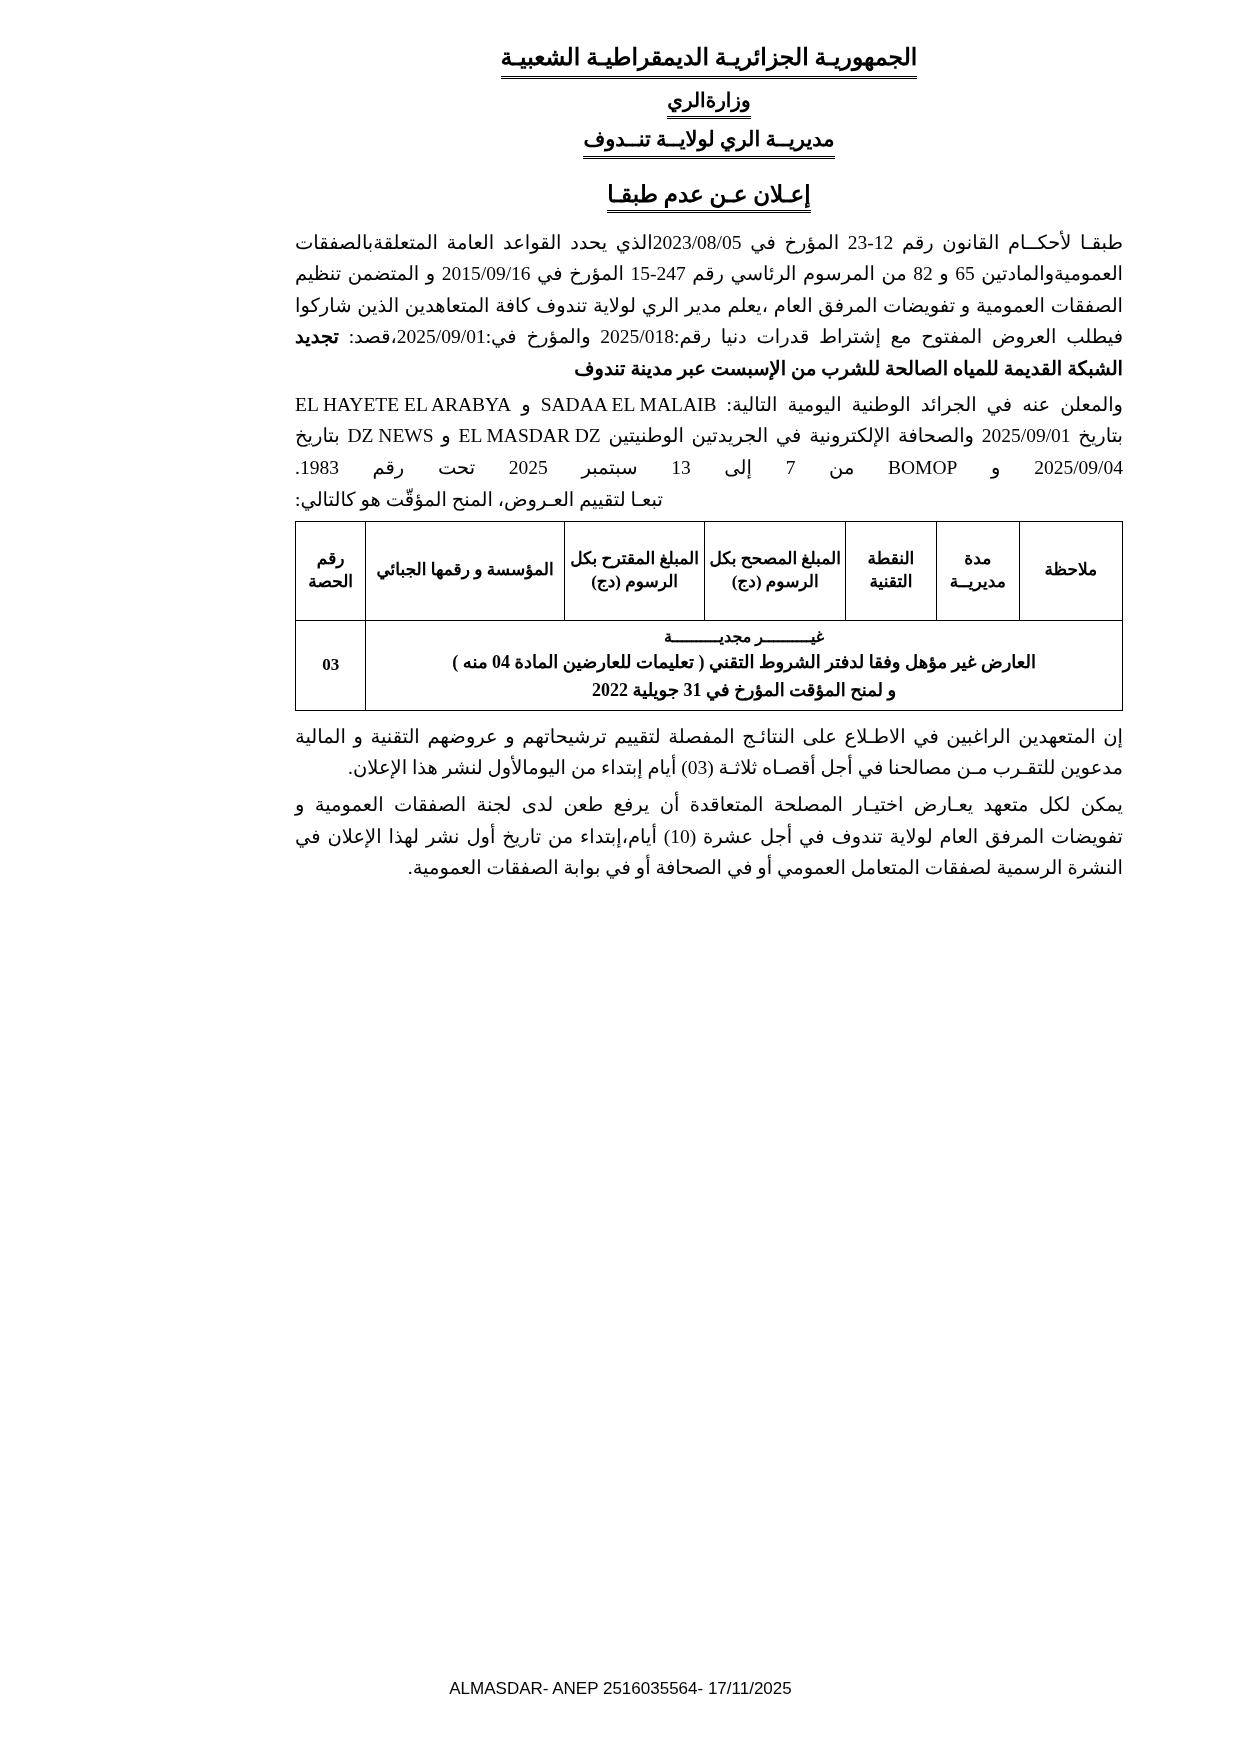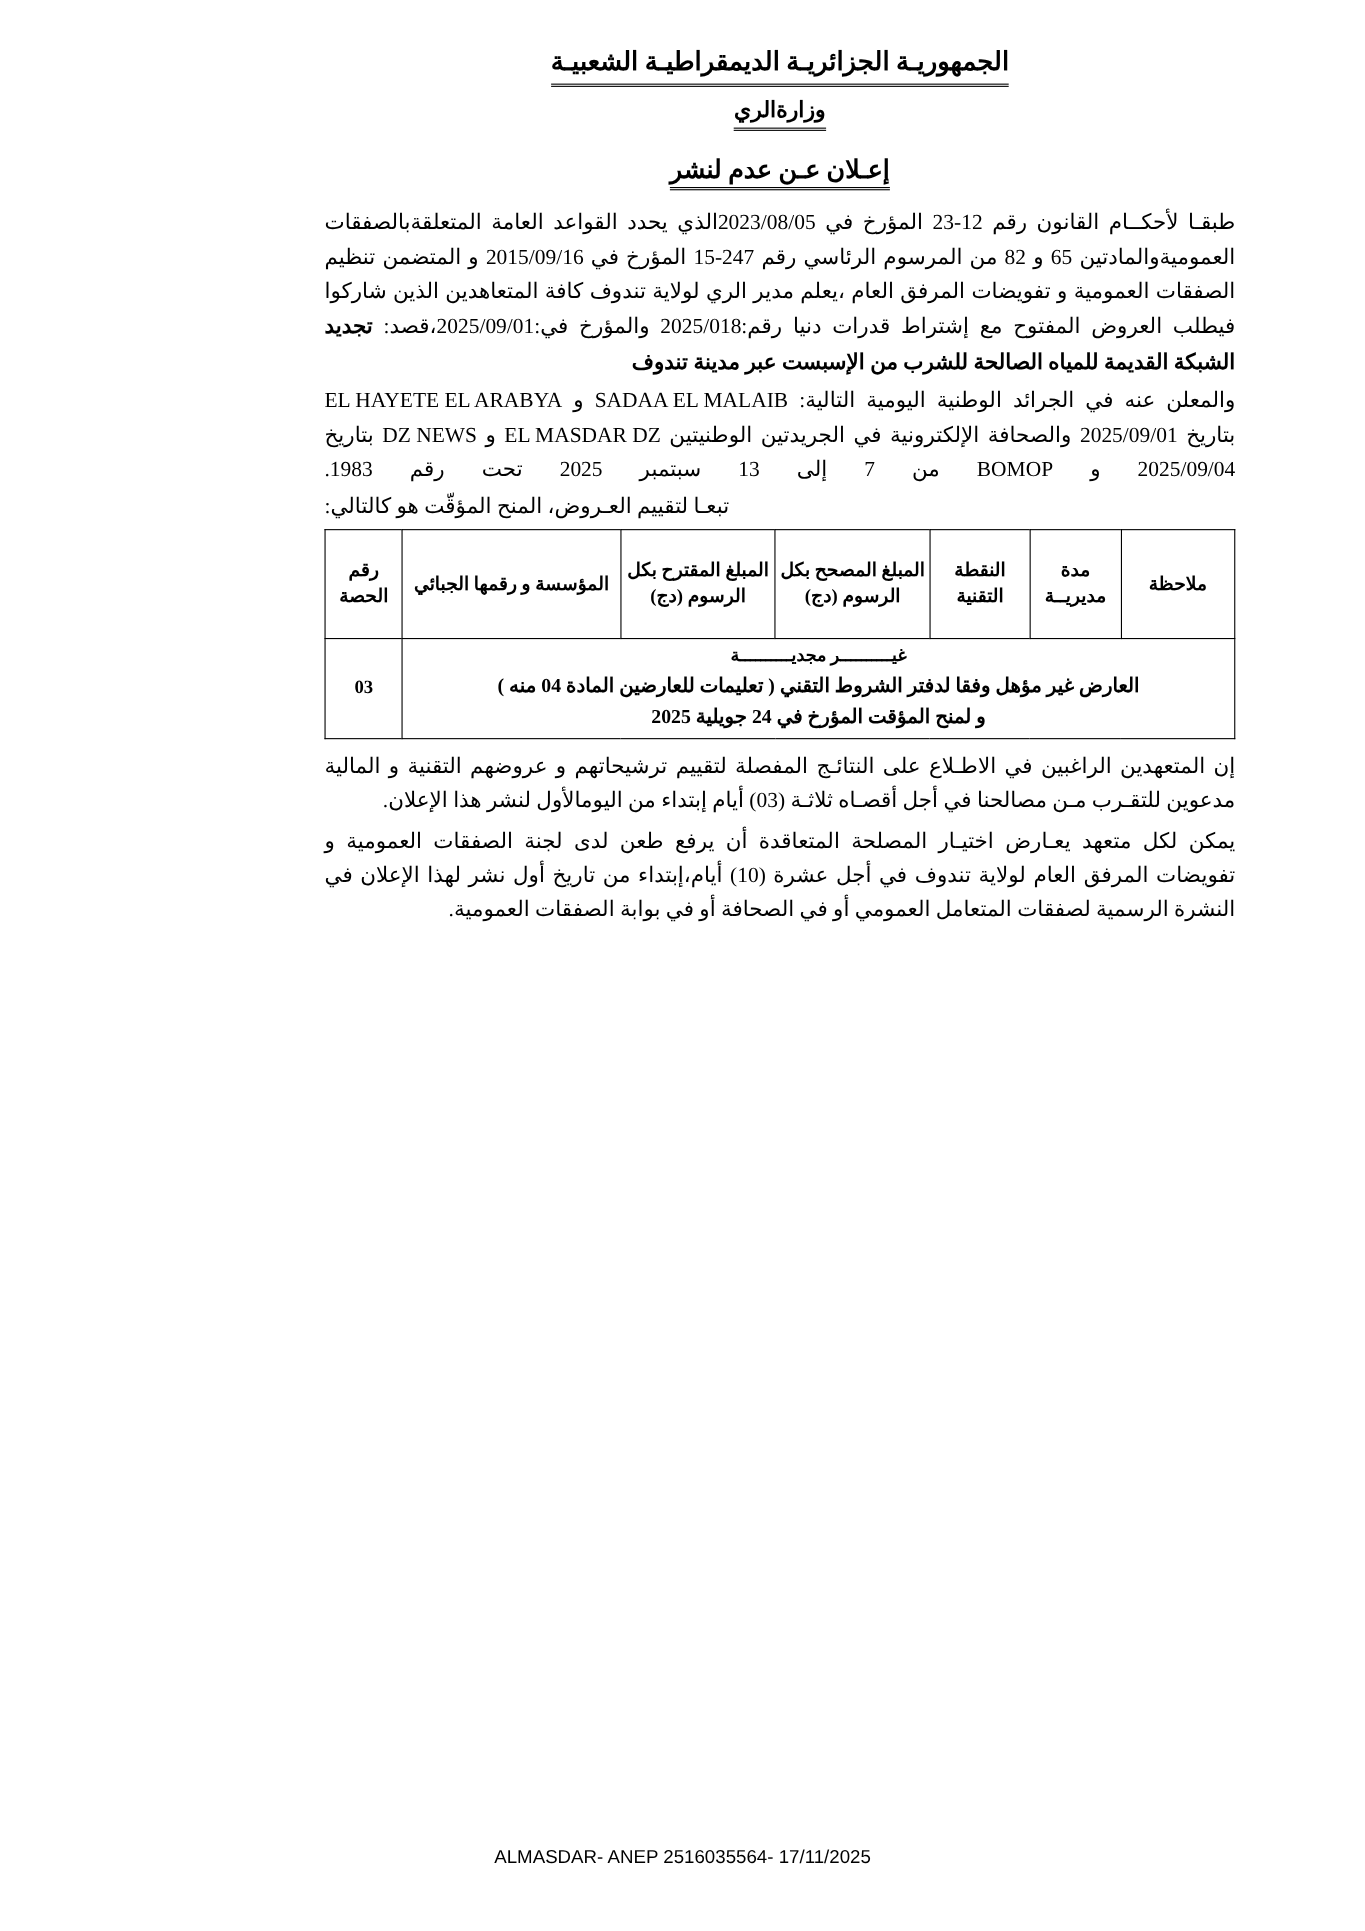--- a/index.html
+++ b/index.html
@@ -211,24 +211,25 @@
   }
 </style>
 </head>
 <body>
 
 <div class="page">
 
   <div class="hdr">
     <div><span class="hdr-l1">الجمهوريـة الجزائريـة الديمقراطيـة الشعبيـة</span></div>
     <div><span class="hdr-l2">وزارةالري</span></div>
+    <div><span class="hdr-l3">مديريــة الري لولايــة تنــدوف</span></div>
   </div>
 
   <div class="doc-title">
-    <span>إعـلان عـن عدم لنشر</span>
+    <span>إعـلان عـن عدم طبقـا</span>
   </div>
 
   <p class="para last-left"><span>طبقـا لأحكــام القانون رقم 12-23 المؤرخ في 2023/08/05الذي يحدد القواعد العامة المتعلقةبالصفقات العموميةوالمادتين 65 و 82 من المرسوم الرئاسي رقم 247-15 المؤرخ في 2015/09/16 و المتضمن تنظيم الصفقات العمومية و تفويضات المرفق العام ،يعلم مدير الري لولاية تندوف كافة المتعاهدين الذين شاركوا فيطلب العروض المفتوح مع إشتراط قدرات دنيا رقم:2025/018 والمؤرخ في:2025/09/01،قصد: </span><span class="b">تجديد الشبكة القديمة للمياه الصالحة للشرب من الإسبست عبر مدينة تندوف</span></p>
 
 
   <p class="media-para last-left"><span>والمعلن عنه في الجرائد الوطنية اليومية التالية: </span><span class="ltr">SADAA EL MALAIB</span><span> و </span><span class="ltr">EL HAYETE EL ARABYA</span><span> بتاريخ 2025/09/01 والصحافة الإلكترونية في الجريدتين الوطنيتين </span><span class="ltr">EL MASDAR DZ</span><span> و </span><span class="ltr">DZ NEWS</span><span> بتاريخ 2025/09/04 و </span><span class="ltr">BOMOP</span><span> من 7 إلى 13 سبتمبر 2025 تحت رقم 1983.</span></p>
 
   <div class="eval-line">تبعـا لتقييم العـروض، المنح المؤقّت هو كالتالي:</div>
 
   <table class="award">
@@ -250,21 +251,21 @@
         <th>المبلغ المقترح بكل الرسوم (دج)</th>
         <th>المؤسسة و رقمها الجبائي</th>
         <th>رقم الحصة</th>
       </tr>
     </thead>
     <tbody>
       <tr>
         <td class="merged" colspan="6">
           <span class="nonviable">غيــــــــــر مجديــــــــــة</span>
           <span class="nv-reason">العارض غير مؤهل وفقا لدفتر الشروط التقني ( تعليمات للعارضين المادة 04 منه )</span>
-          <span class="nv-reason">و لمنح المؤقت المؤرخ في 24 جويلية 2025</span>
+          <span class="nv-reason">و لمنح المؤقت المؤرخ في 31 جويلية 2022</span>
         </td>
         <td class="lotnum">03</td>
       </tr>
     </tbody>
   </table>
 
   <p class="closing ends">إن المتعهدين الراغبين في الاطـلاع على النتائـج المفصلة لتقييم ترشيحاتهم و عروضهم التقنية و المالية مدعوين للتقـرب مـن مصالحنا في أجل أقصـاه ثلاثـة (03) أيام إبتداء من اليومالأول لنشر هذا الإعلان.</p>
   <p class="closing ends">يمكن لكل متعهد يعـارض اختيـار المصلحة المتعاقدة أن يرفع طعن لدى لجنة الصفقات العمومية و تفويضات المرفق العام لولاية تندوف في أجل عشرة (10) أيام،إبتداء من تاريخ أول نشر لهذا الإعلان في النشرة الرسمية لصفقات المتعامل العمومي أو في الصحافة أو في بوابة الصفقات العمومية.</p>
 
 

